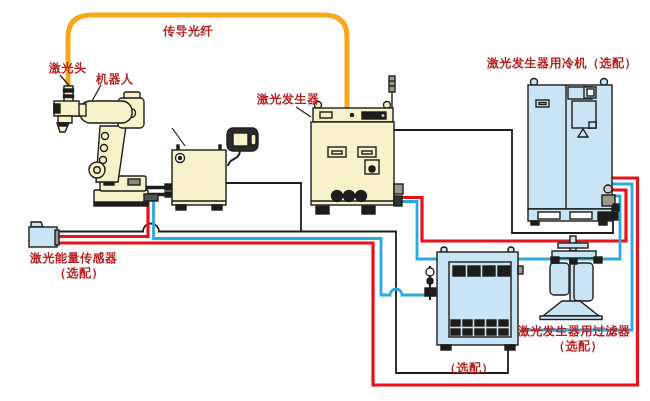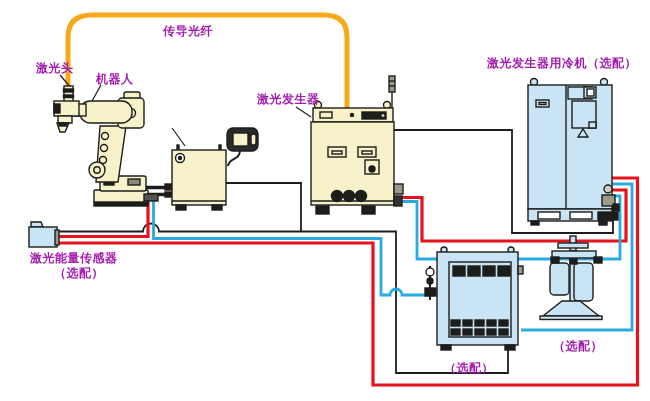--- a/index.html
+++ b/index.html
@@ -3,24 +3,24 @@
 <meta charset="utf-8">
 <style>
   html,body{margin:0;padding:0;background:#fff;}
   #stage{
     position:relative;width:650px;height:401px;background:#fff;overflow:hidden;
     font-family:"DejaVu Sans","Liberation Sans",sans-serif;
   }
   #lines{position:absolute;left:0;top:0;}
   .label{
     position:absolute;font-weight:bold;font-size:12px;line-height:14px;
-    color:#a21caf;white-space:nowrap;letter-spacing:.5px;
+    color:#b91c1c;white-space:nowrap;letter-spacing:.5px;
   }
   .lbl-fiber{left:163px;top:24px;}
-  .lbl-laser-head{left:36px;top:61px;}
+  .lbl-laser-head{left:49px;top:61px;}
   .lbl-robot{left:96px;top:72px;}
   .lbl-controller{left:144px;top:110px;}
   .lbl-generator{left:257px;top:92px;text-align:center;}
   .lbl-chiller{left:487px;top:56px;}
   .lbl-sensor1{left:30px;top:251px;}
   .lbl-sensor2{left:54px;top:266px;}
   .lbl-water1{left:427px;top:346px;}
   .lbl-water2{left:444px;top:361px;}
   .lbl-filter1{left:518px;top:324px;}
   .lbl-filter2{left:553px;top:339px;}
@@ -234,14 +234,15 @@
   </svg>
 
   <div class="label lbl-fiber">传导光纤</div>
   <div class="label lbl-laser-head">激光头</div>
   <div class="label lbl-robot">机器人</div>
   <div class="label lbl-generator">激光发生器</div>
   <div class="label lbl-sensor1">激光能量传感器</div>
   <div class="label lbl-chiller">激光发生器用冷机（选配）</div>
   <div class="label lbl-sensor2">（选配）</div>
   <div class="label lbl-water2">（选配）</div>
+  <div class="label lbl-filter1">激光发生器用过滤器</div>
   <div class="label lbl-filter2">（选配）</div>
 </div>
 
 </body></html>

